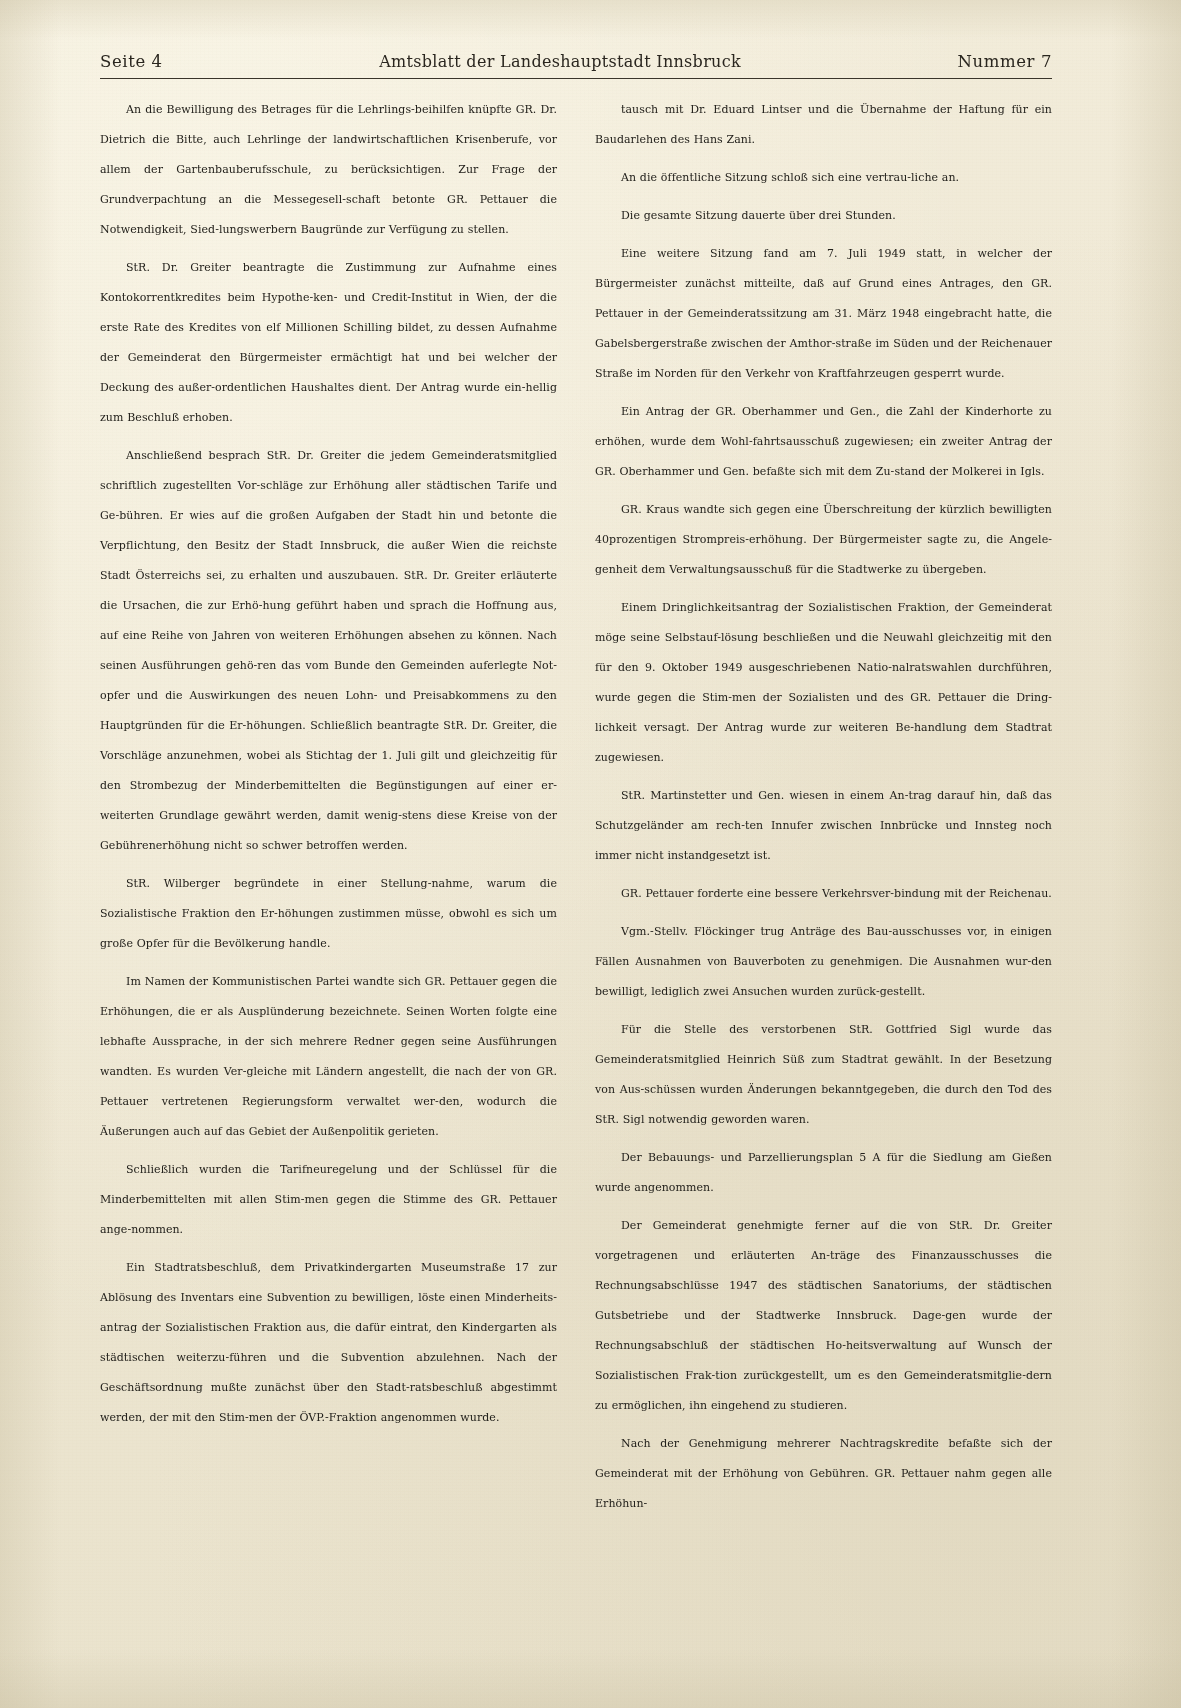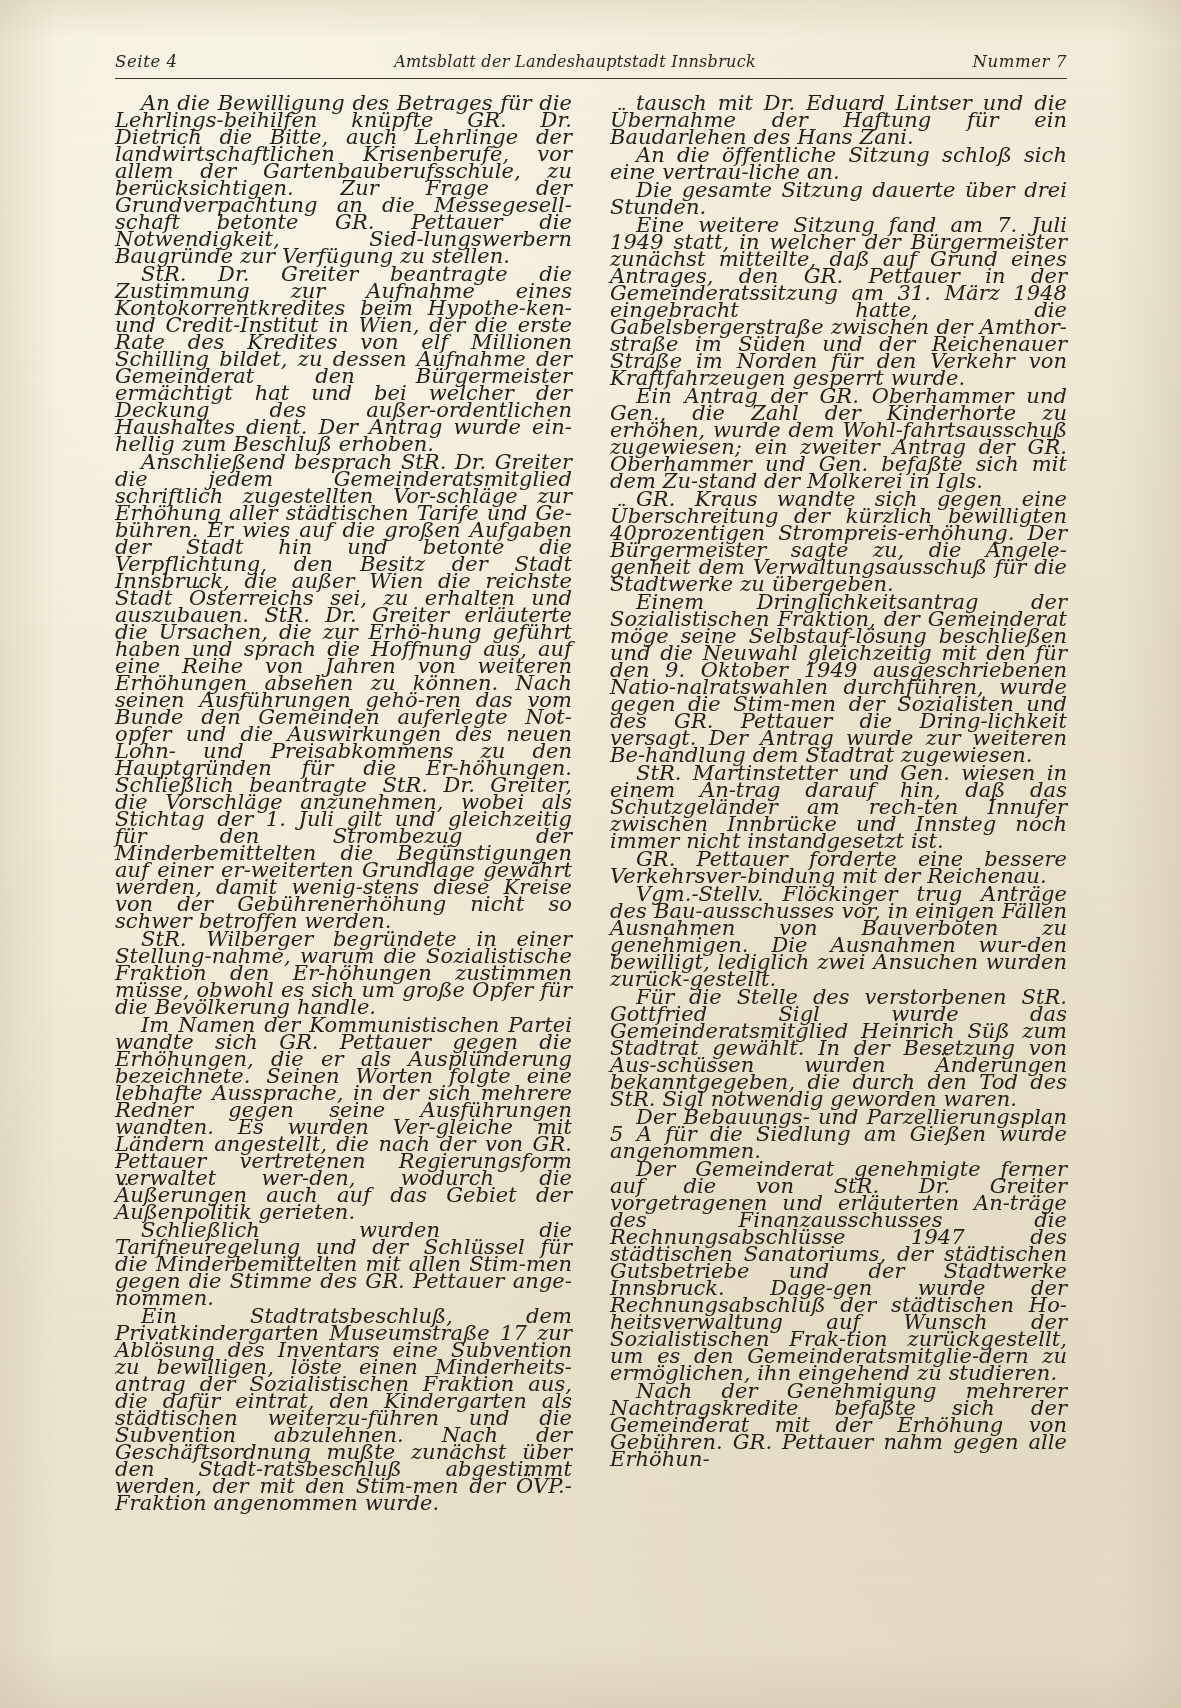--- a/index.html
+++ b/index.html
@@ -27,24 +27,23 @@
     position: absolute;
     inset: 0;
     pointer-events: none;
     opacity: 0.35;
     background-image:
       repeating-linear-gradient(0deg, rgba(160,150,120,0.05) 0px, rgba(160,150,120,0.05) 1px, rgba(0,0,0,0) 1px, rgba(0,0,0,0) 3px),
       repeating-linear-gradient(90deg, rgba(160,150,120,0.04) 0px, rgba(160,150,120,0.04) 1px, rgba(0,0,0,0) 1px, rgba(0,0,0,0) 4px);
   }
   .content {
     position: absolute;
-    left: 115px;
+    left: 100px;
     top: 52px;
     width: 952px;
-    font-style: italic;
   }
   .running-head {
     display: flex;
     justify-content: space-between;
     align-items: baseline;
     font-family: "DejaVu Serif", serif;
     font-size: 16.5px;
     letter-spacing: 0.6px;
     color: #2a261f;
     padding-bottom: 6px;
@@ -65,27 +64,27 @@
     gap: 38px;
   }
   .col {
     width: 457px;
     text-align: justify;
     text-justify: inter-word;
     hyphens: manual;
   }
   p {
     margin: 0;
-    font-size: 21px;
-    line-height: 17px;
+    font-size: 11px;
+    line-height: 30px;
     text-indent: 26px;
     letter-spacing: 0.05px;
     word-spacing: 0.2px;
   }
-  .col p + p { margin-top: 1px; }
+  .col p + p { margin-top: 8px; }
 
   .fade-top {
     position: absolute;
     left: 0; right: 0; top: 0; height: 40px;
     background: linear-gradient(180deg, rgba(205,195,165,0.35), rgba(205,195,165,0));
     pointer-events: none;
   }
   .fade-left {
     position: absolute;
     left: 0; top: 0; bottom: 0; width: 60px;

